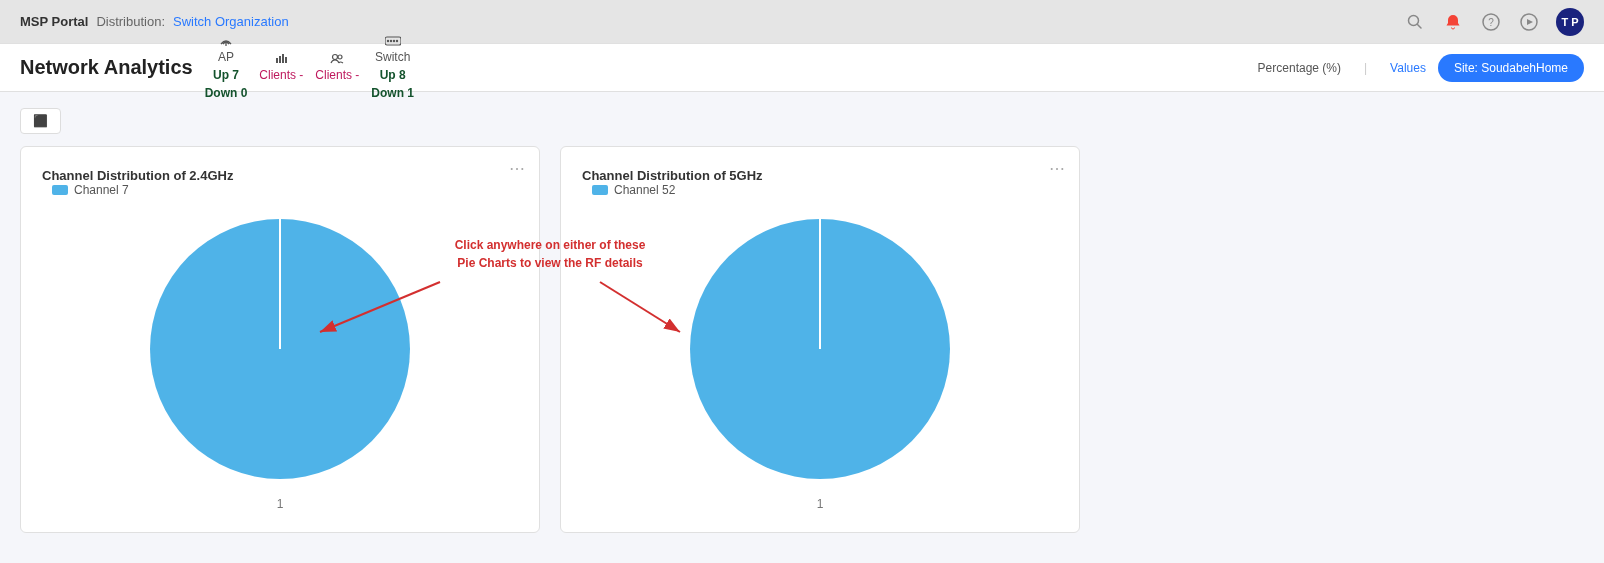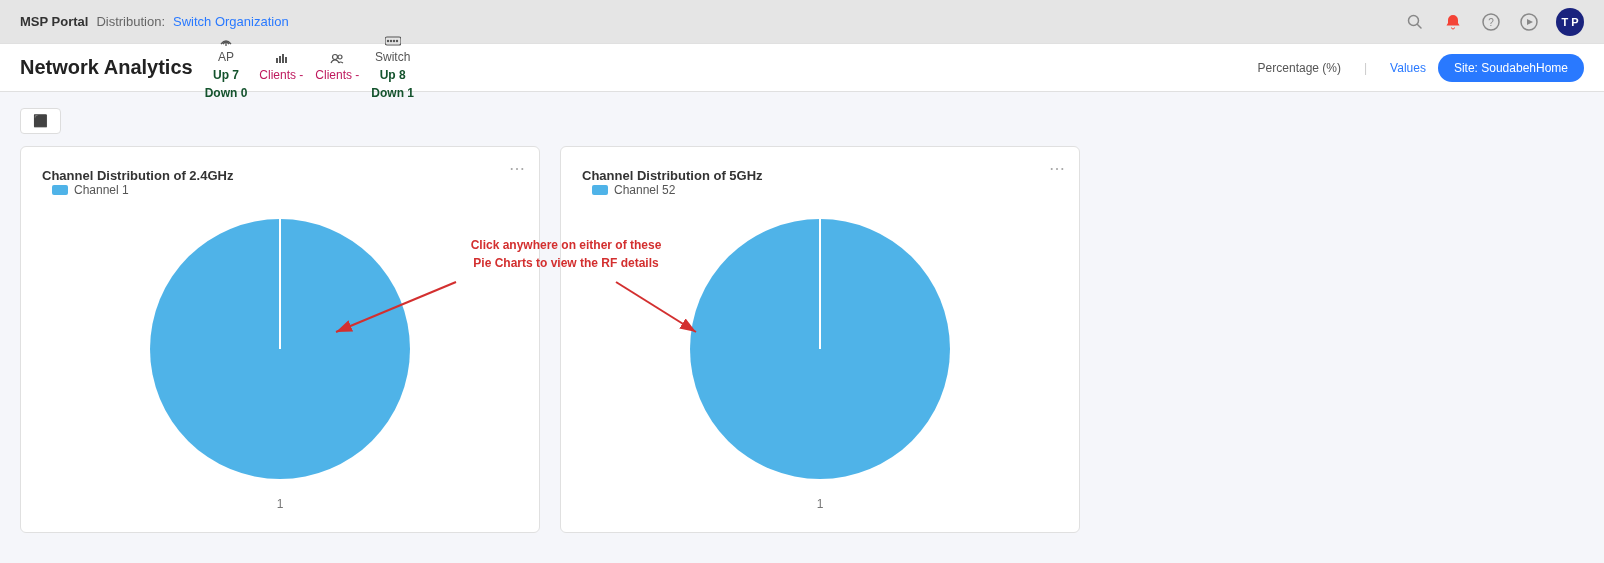--- a/index.html
+++ b/index.html
@@ -183,21 +183,21 @@
   </div>
 
   <div class="cards-row" style="position:relative;">
 
     <div class="chart-card">
       <span class="chart-card-title">Channel Distribution of 2.4GHz</span>
       <button class="card-menu-btn">⋯</button>
       <div class="pie-container">
         <div class="pie-legend">
           <div class="legend-swatch" style="background:#4fb3e8;"></div>
-          <span class="legend-label">Channel 1</span>
+          <span class="legend-label">Channel 7</span>
         </div>
         <div class="pie-svg-wrap">
           <svg width="280" height="280" viewBox="0 0 280 280">
             <circle cx="140" cy="140" r="130" fill="#4fb3e8"></circle>
 
             <line x1="140" y1="10" x2="140" y2="140" stroke="white" stroke-width="2"></line>
           </svg>
         </div>
         <span class="pie-label">1</span>
       </div>
@@ -214,21 +214,21 @@
         <div class="pie-svg-wrap">
           <svg width="280" height="280" viewBox="0 0 280 280">
             <circle cx="140" cy="140" r="130" fill="#4fb3e8"></circle>
             <line x1="140" y1="10" x2="140" y2="140" stroke="white" stroke-width="2"></line>
           </svg>
         </div>
         <span class="pie-label">1</span>
       </div>
     </div>
 
-    <div style="position:absolute; top:90px; left:396px; pointer-events:none; z-index:10;">
+    <div style="position:absolute; top:90px; left:380px; pointer-events:none; z-index:10;">
       <div style="display:flex; flex-direction:column; align-items:center;">
         <span class="annotation-text" style="color:#d32f2f; font-weight:700; font-size:12px; text-align:center; line-height:1.5;">Click anywhere on either of these<br>Pie Charts to view the RF details</span>
 
         <svg width="300" height="80" viewBox="0 0 300 80" style="overflow:visible;">
 
           <defs>
             <marker id="arrowhead1" markerWidth="8" markerHeight="6" refX="8" refY="3" orient="auto">
               <polygon points="0 0, 8 3, 0 6" fill="#d32f2f"></polygon>
             </marker>
             <marker id="arrowhead2" markerWidth="8" markerHeight="6" refX="8" refY="3" orient="auto">

